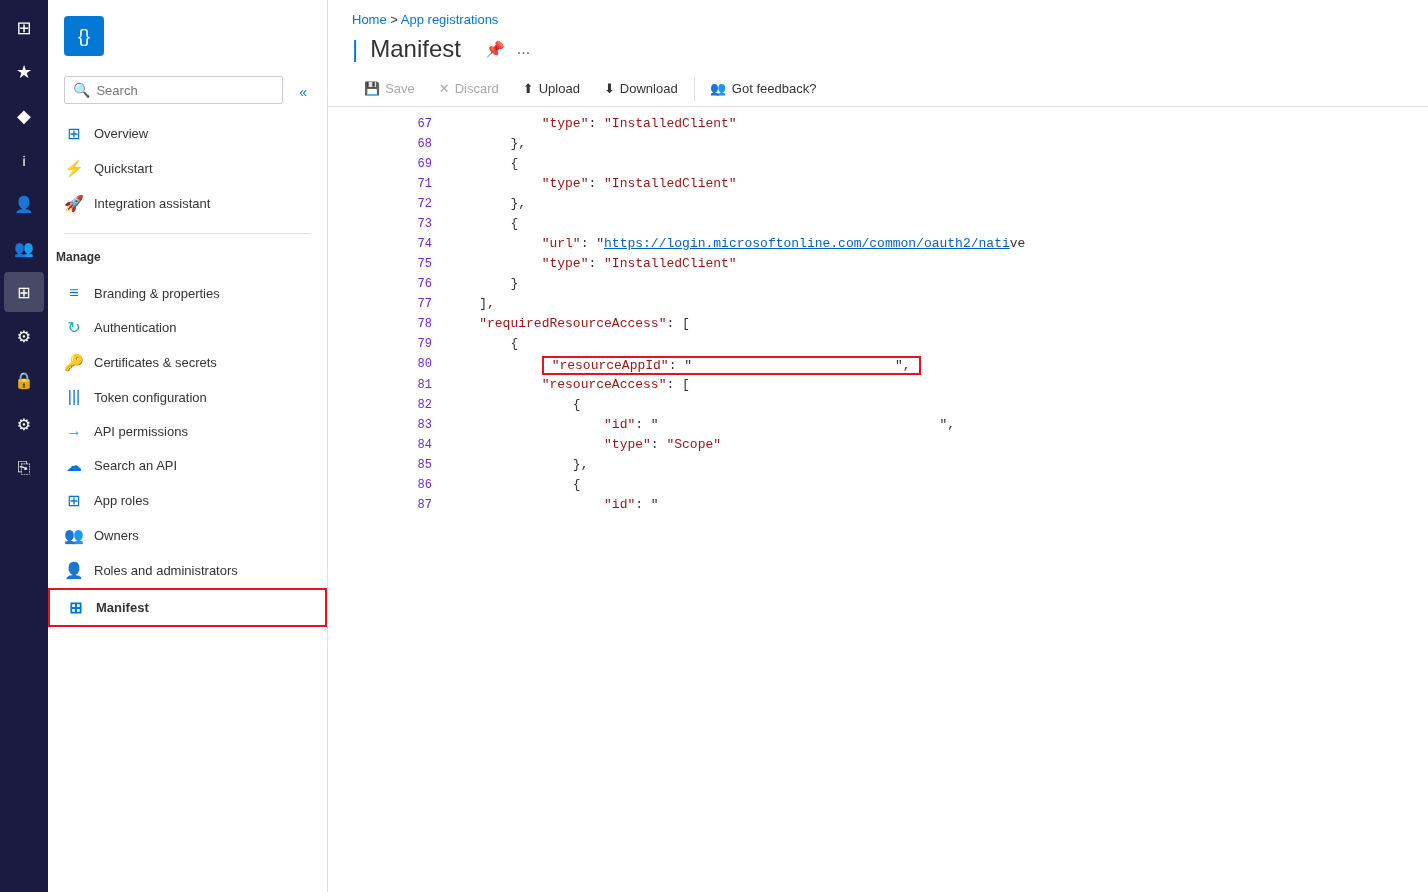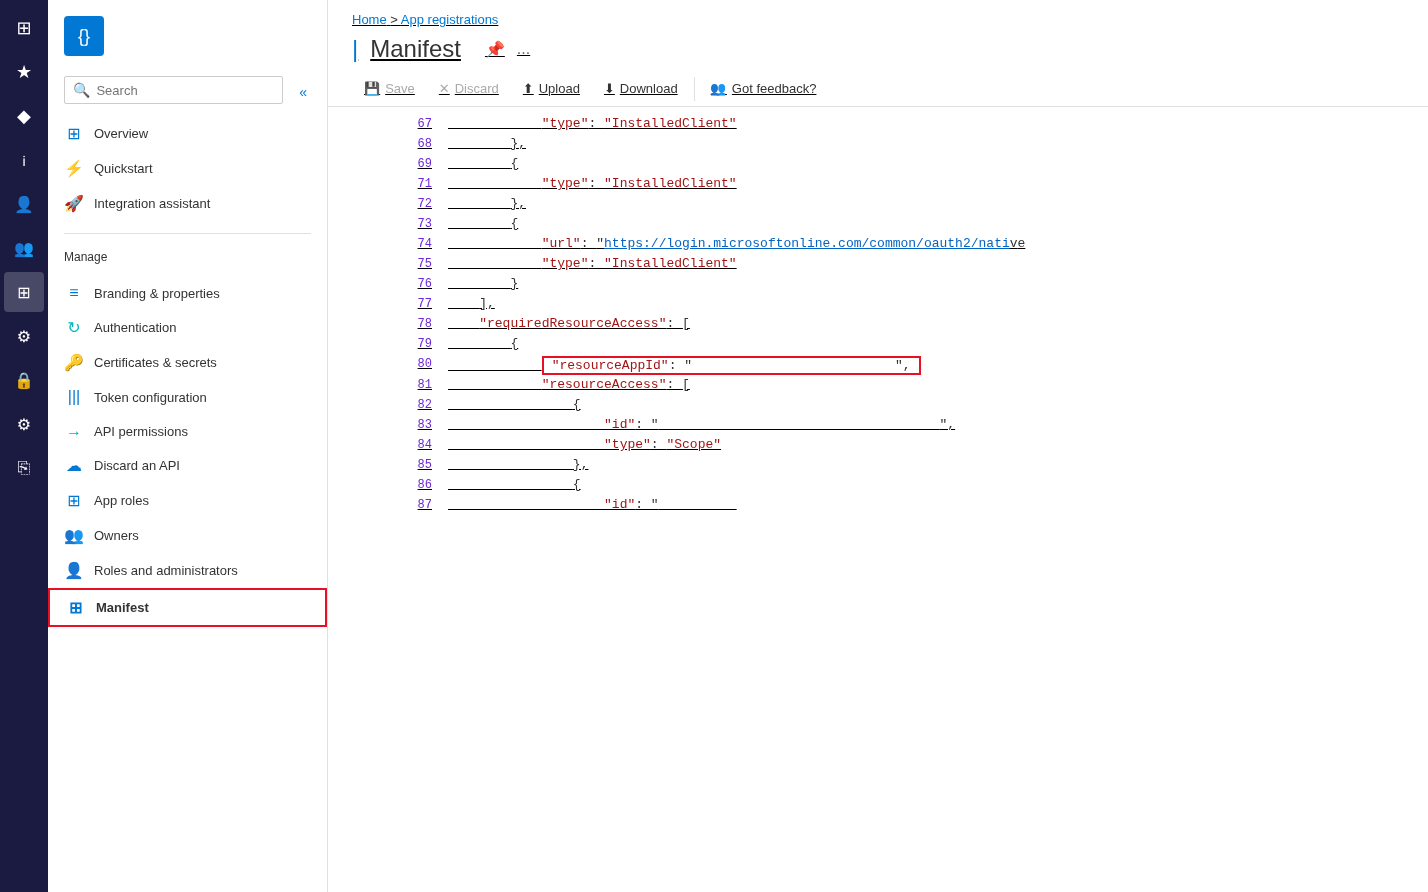--- a/index.html
+++ b/index.html
@@ -101,39 +101,38 @@
     }
     .nav-item.active { background: #deecf9; color: #0078d4; font-weight: 600; border-left: 3px solid #0078d4; }
     .nav-item .nav-icon { font-size: 16px; width: 20px; text-align: center; flex-shrink: 0; }
     .nav-item .nav-icon.blue { color: #0078d4; }
     .nav-item .nav-icon.teal { color: #00b7c3; }
     .nav-item .nav-icon.orange { color: #d83b01; }
     .nav-item .nav-icon.yellow { color: #ffd700; }
     .nav-item .nav-icon.green { color: #107c10; }
 
     .section-title {
-      padding: 12px 16px 4px 16px;
+      padding: 12px 16px 4px 8px;
       font-size: 12px;
-      font-weight: 400;
+      font-weight: 700;
       color: #333;
       text-transform: none;
     }
     .divider {
       height: 1px;
       background: #e0e0e0;
       margin: 4px 16px;
     }
 
     
     .main-content {
       flex: 1;
       display: flex;
       flex-direction: column;
       overflow: hidden;
-      text-decoration: underline;
     }
 
     
     .breadcrumb {
       padding: 12px 24px 4px 24px;
       font-size: 13px;
       color: #0078d4;
     }
     .breadcrumb span { color: #333; }
     .breadcrumb a { color: #0078d4; text-decoration: none; cursor: pointer; }
@@ -313,21 +312,21 @@
     <div class="nav-item">
       <span class="nav-icon blue">|||</span>
       <span>Token configuration</span>
     </div>
     <div class="nav-item">
       <span class="nav-icon teal">→</span>
       <span>API permissions</span>
     </div>
     <div class="nav-item">
       <span class="nav-icon blue">☁</span>
-      <span>Discard an API</span>
+      <span>Search an API</span>
     </div>
     <div class="nav-item">
       <span class="nav-icon blue">⊞</span>
       <span>App roles</span>
     </div>
     <div class="nav-item">
       <span class="nav-icon teal">👥</span>
       <span>Owners</span>
     </div>
     <div class="nav-item">

